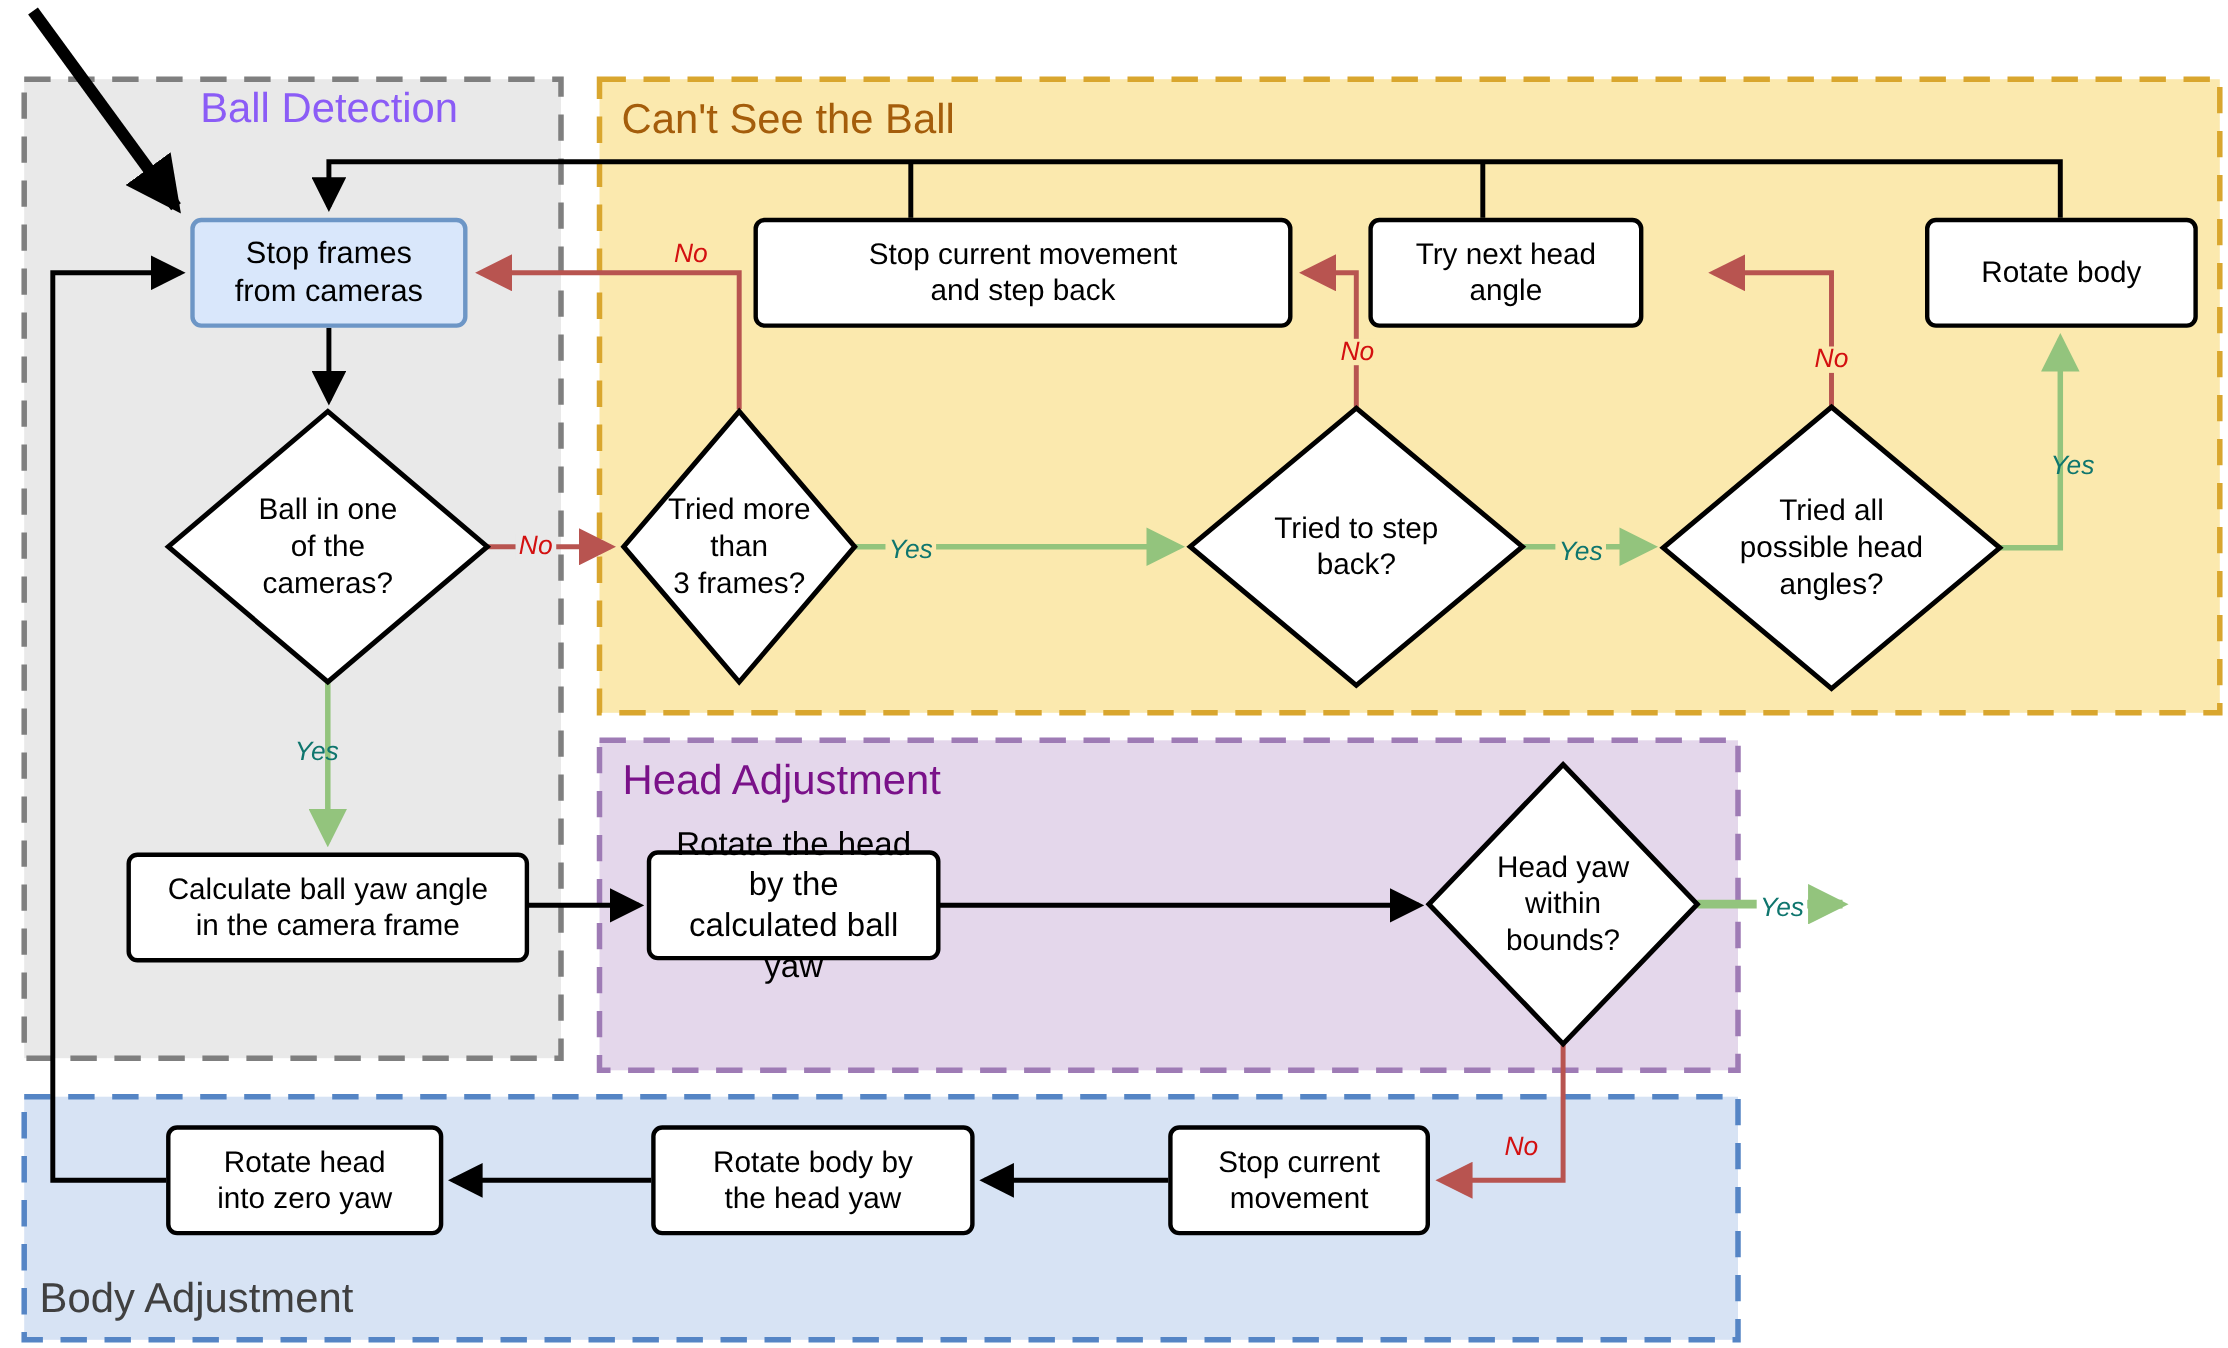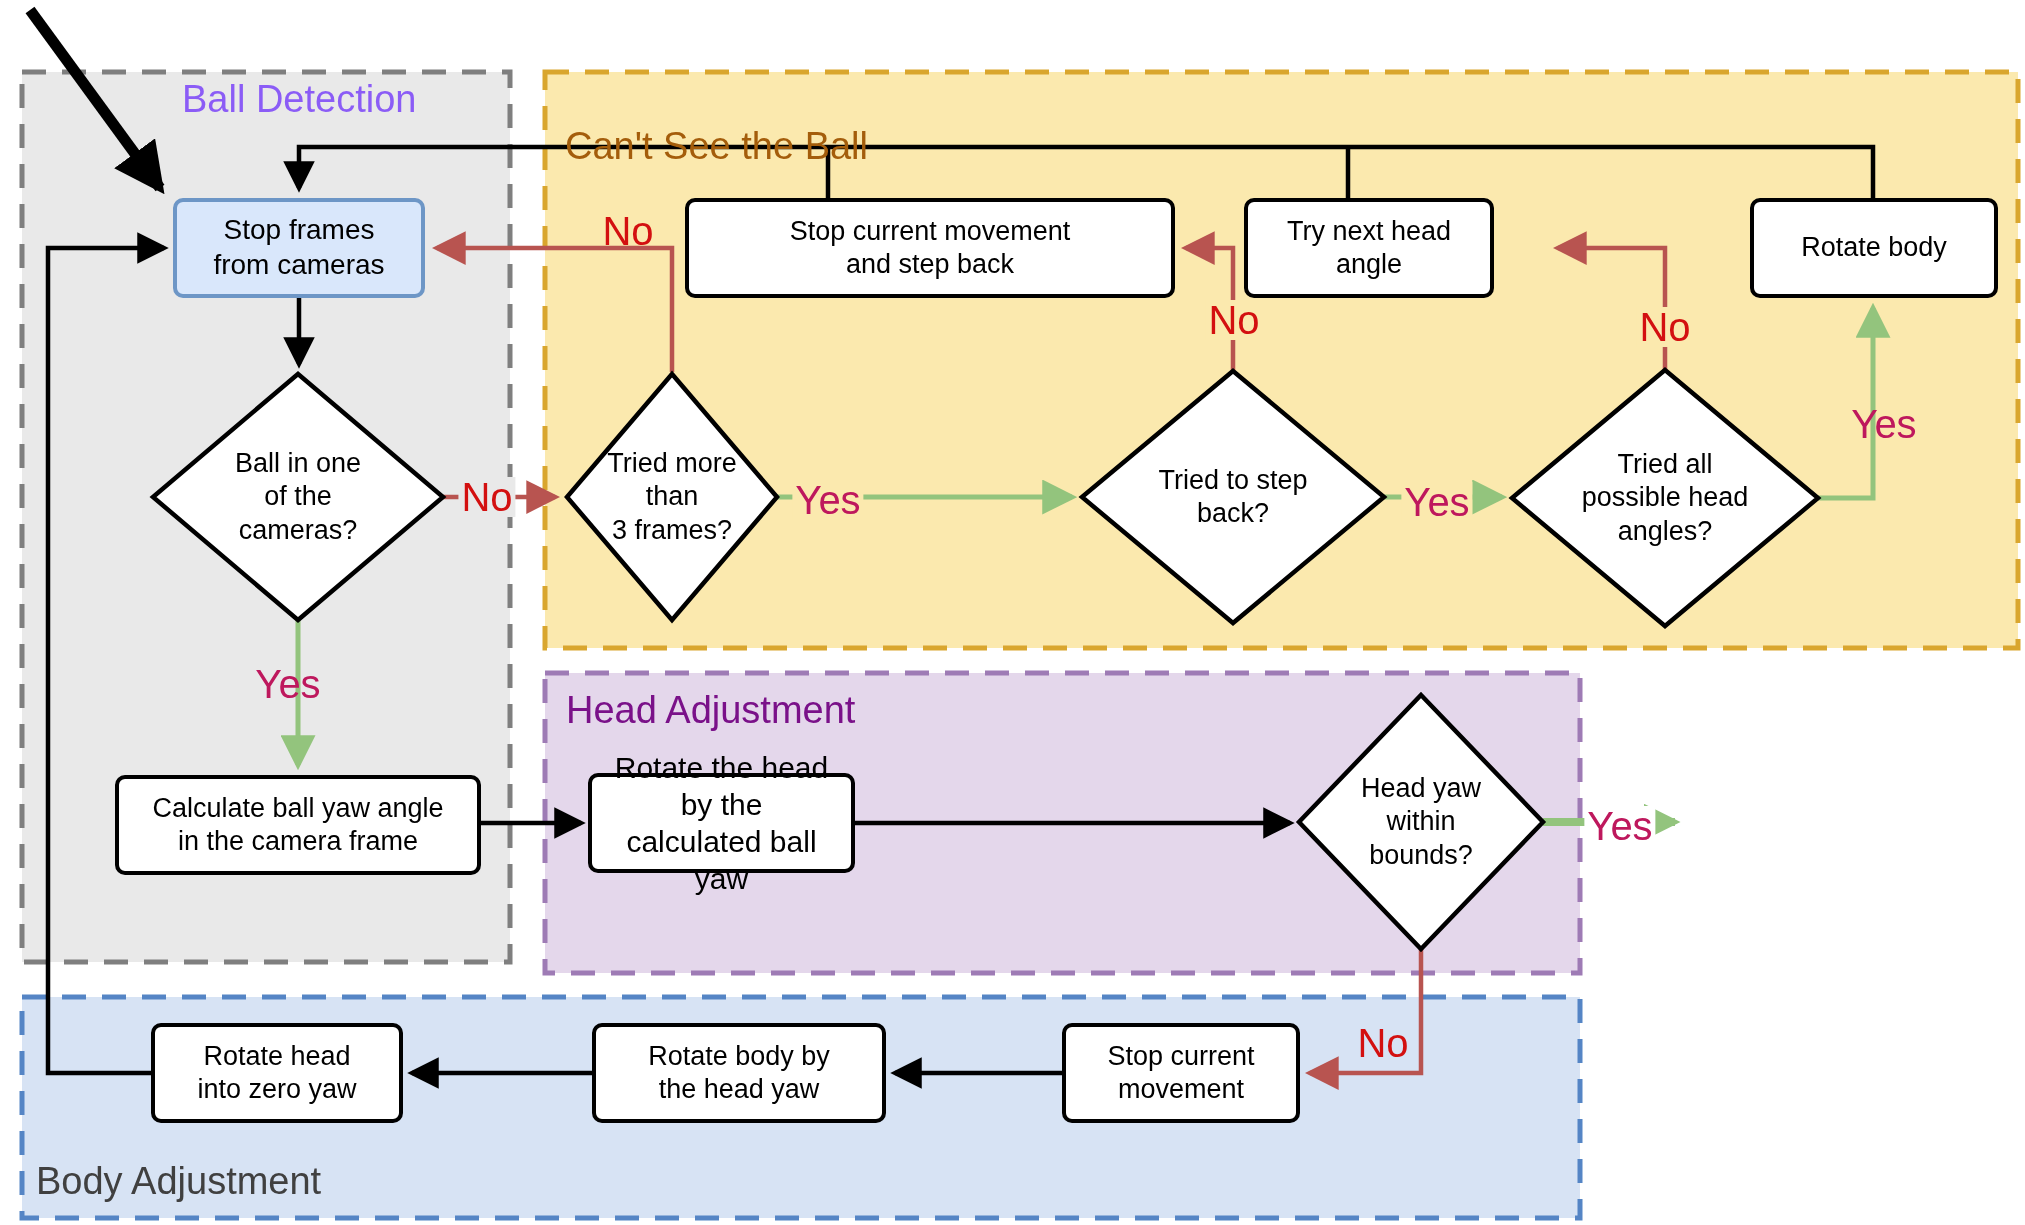--- a/index.html
+++ b/index.html
@@ -14,25 +14,25 @@
     text-align:center;background:#ffffff;border:4px solid #000;border-radius:10px;
     font-size:27px;line-height:1.24;white-space:pre-line;padding:2px 4px;
   }
   .node.blue{background:#d9e7fb;border-color:#6d96c6;}
   .node.stadium{background:#d9ead3;border-color:#6aa84f;border-width:5px;border-radius:80px;font-size:31px;}
   .dtext{
     position:absolute;display:flex;align-items:center;justify-content:center;text-align:center;
     font-size:27px;line-height:1.24;white-space:pre-line;pointer-events:none;
   }
   .elabel{
-    position:absolute;transform:translate(-50%,-50%);font-size:40px;line-height:1;
-    padding:0 3px;white-space:nowrap;
+    position:absolute;transform:translate(-50%,-50%);font-size:24px;line-height:1;
+    padding:0 3px;white-space:nowrap;font-style:italic;
   }
   .elabel.no{color:#d31010;}
-  .elabel.yes{color:#be185d;}
+  .elabel.yes{color:#0f766e;}
   .bg-gray{background:#e9e9e9;}
   .bg-yellow{background:#fbe9ae;}
   .bg-white{background:#ffffff;}
 </style>
 </head>
 <body>
 
 <div id="canvas">
 
   <svg id="wires" viewBox="0 0 2025 1225" xmlns="http://www.w3.org/2000/svg">
@@ -93,21 +93,21 @@
     <g fill="#ffffff" stroke="#000000" stroke-width="4.5" stroke-linejoin="miter">
       <polygon points="298,374 443,497 298,620 153,497"></polygon>
       <polygon points="672,374 777,497 672,620 567,497"></polygon>
       <polygon points="1233,371 1384,497 1233,623 1082,497"></polygon>
       <polygon points="1665,370 1818,498 1665,626 1512,498"></polygon>
       <polygon points="1421,695 1543,822 1421,949 1299,822"></polygon>
     </g>
   </svg>
 
   <div class="rtitle" style="left:182px;top:80px;color:#8b5cf6;">Ball Detection</div>
-  <div class="rtitle" style="left:565px;top:90px;color:#a45d0b;margin-top:37px;">Can't See the Ball</div>
+  <div class="rtitle" style="left:565px;top:90px;color:#a45d0b;">Can't See the Ball</div>
   <div class="rtitle" style="left:566px;top:691px;color:#7a1189;">Head Adjustment</div>
   <div class="rtitle" style="left:36px;top:1162px;color:#404040;">Body Adjustment</div>
 
   <div class="node blue" style="left:173px;top:198px;width:252px;height:100px;font-size:28px;">Stop frames
 from cameras</div>
 
   <div class="node" style="left:685px;top:198px;width:490px;height:100px;">Stop current movement
 and step back</div>
 
   <div class="node" style="left:1244px;top:198px;width:250px;height:100px;">Try next head

